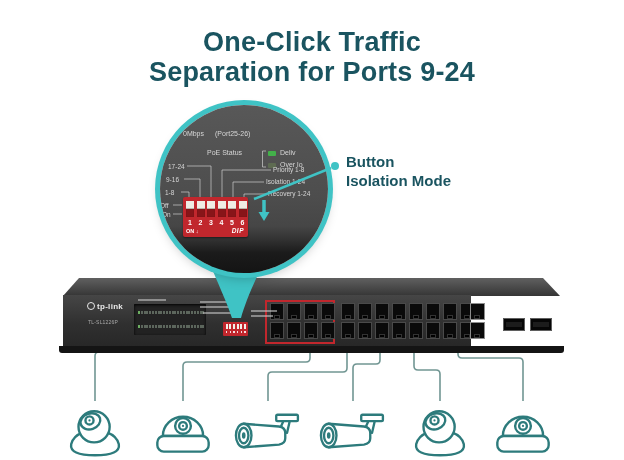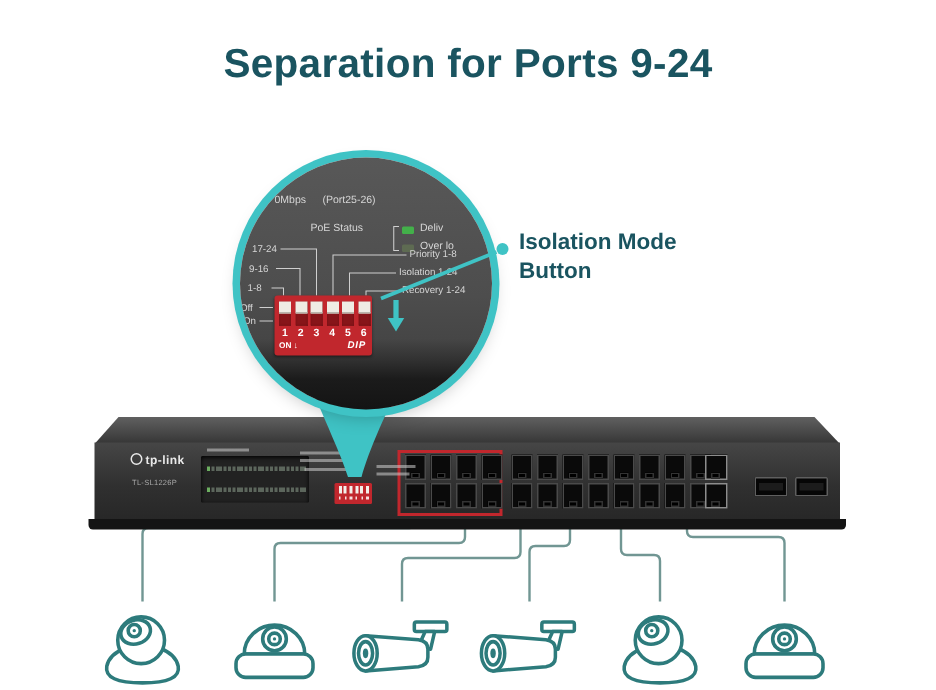--- a/index.html
+++ b/index.html
@@ -12,21 +12,21 @@
   svg.layer{position:absolute;left:0;top:0;pointer-events:none;}
 
   
   #headline{position:absolute;top:27px;left:0;width:100%;text-align:center;
     color:var(--heading);font-size:27px;line-height:30px;font-weight:700;letter-spacing:.2px;}
 
   
   #sw-top{position:absolute;left:63px;top:278px;width:497px;height:18px;
     background:linear-gradient(180deg,#606060,#353535);
     clip-path:polygon(16px 0,480px 0,497px 100%,0 100%);}
-  #sw-front{position:absolute;left:63px;top:295px;width:497px;height:52px;
+  #sw-front{position:absolute;left:63px;top:295px;width:408px;height:52px;
     background:linear-gradient(180deg,#464646,#303030 55%,#272727);}
   #sw-bottom{position:absolute;left:59px;top:346px;width:505px;height:7px;
     background:#141414;border-radius:0 0 3px 3px;}
   #sw-logo{position:absolute;left:24px;top:7px;color:#e9e9e9;font-size:8px;font-weight:700;
     letter-spacing:.3px;white-space:nowrap;}
   #sw-logo .ring{display:inline-block;width:6px;height:6px;border:1.4px solid #e9e9e9;
     border-radius:50%;margin-right:2px;vertical-align:-1px;}
   #sw-model{position:absolute;left:25px;top:24px;color:#a8a8a8;font-size:5px;letter-spacing:.2px;}
   #led-panel{position:absolute;left:71px;top:9px;width:72px;height:31px;background:#222;
     border-radius:1px;box-shadow:inset 0 1px 3px #000;}
@@ -77,20 +77,21 @@
   #cam-layer{color:var(--camteal);}
   .cam-shape{fill:#fff;stroke:currentColor;stroke-width:2.6;stroke-linejoin:round;stroke-linecap:round;}
   .cam-dot{fill:currentColor;stroke:none;}
 </style>
 </head>
 <body>
 
 <div id="canvas">
 
   <div id="headline">
+    <div>One-Click Traffic</div>
     <div>Separation for Ports 9-24</div>
   </div>
 
   <svg class="layer" width="624" height="460" aria-hidden="true">
     <defs>
       <symbol id="cam-turret" viewBox="0 0 72 62">
         <path class="cam-shape" d="M10 46 Q8 58 36 58 Q64 58 62 46 Q60 37 49 33 L23 33 Q12 37 10 46 Z"></path>
         <circle class="cam-shape" cx="35" cy="27" r="17"></circle>
         <ellipse class="cam-shape" cx="31" cy="21" rx="11" ry="8.6" transform="rotate(-18 31 21)"></ellipse>
         <circle class="cam-shape" cx="30" cy="20" r="4.4"></circle>
@@ -357,17 +358,17 @@
       <span id="mg-dip-on">ON ↓</span>
       <span id="mg-dip-brand">DIP</span>
     </div>
   </div>
 
   <svg class="layer" width="624" height="460" aria-hidden="true">
     <line class="accent-stroke" x1="254" y1="199" x2="331" y2="168" stroke-width="2.5"></line>
     <circle class="accent-fill" cx="335" cy="166" r="4"></circle>
   </svg>
   <div id="callout-label">
+    <div>Button</div>
     <div>Isolation Mode</div>
-    <div>Button</div>
   </div>
 
 </div>
 
 </body></html>

